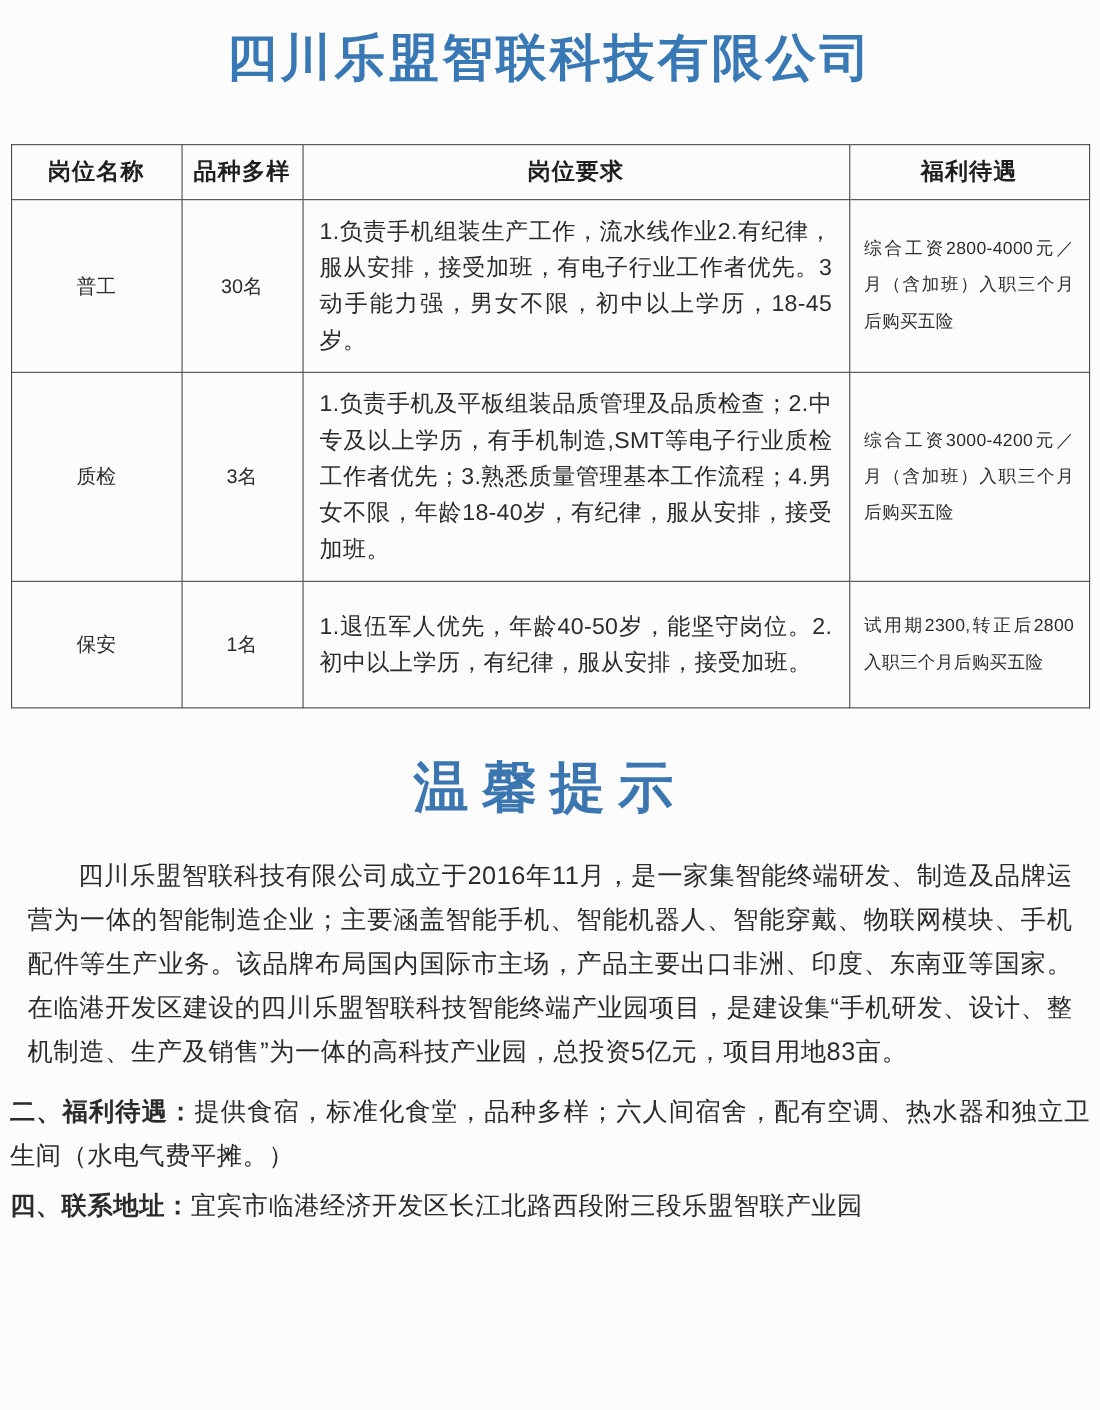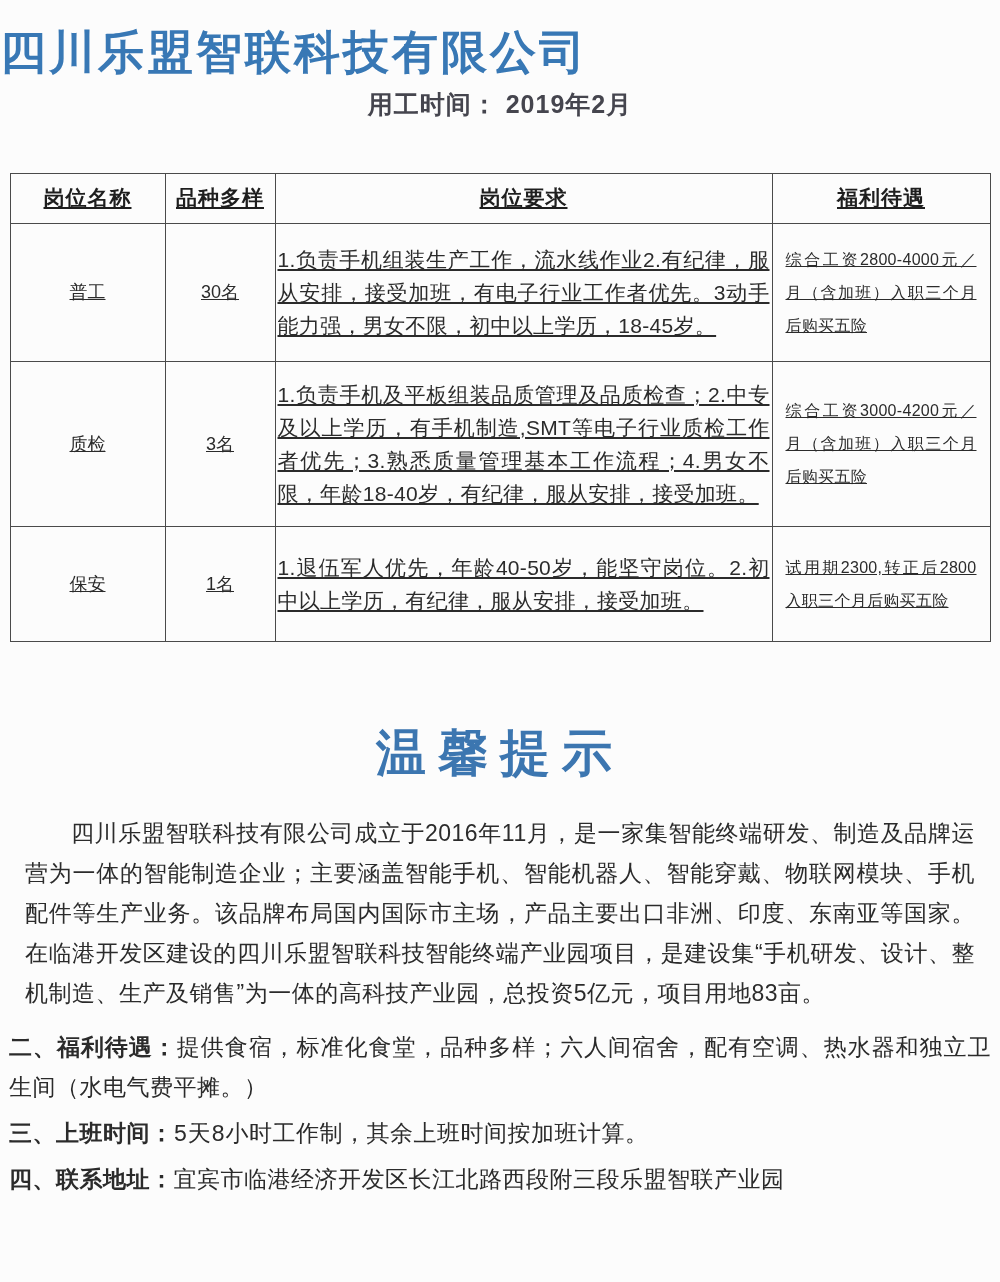--- a/index.html
+++ b/index.html
@@ -20,20 +20,21 @@
   .page{
     position:relative;
     width:1000px;
     height:1282px;
     overflow:hidden;
     background:#fcfcfc;
   }
   .company-title{
     margin:0;
     padding-top:26px;
+    text-align:center;
     font-size:46px;
     line-height:1.15;
     font-weight:bold;
     letter-spacing:3px;
     color:var(--title_blue);
   }
   .subtitle{
     margin-top:9px;
     text-align:center;
     font-size:25px;
@@ -43,53 +44,52 @@
   }
   table.jobs{
     width:980px;
     margin:52px auto 0 auto;
     border-collapse:collapse;
     table-layout:fixed;
   }
   table.jobs th, table.jobs td{
     border:1px solid var(--border_gray);
     vertical-align:middle;
-    text-decoration:underline;
   }
   table.jobs th{
     height:50px;
     font-size:21px;
     font-weight:bold;
     color:#1e1e1e;
     text-align:center;
     letter-spacing:1px;
   }
   td.cell-center{
     text-align:center;
     font-size:18px;
   }
   td.cell-req{
     font-size:21px;
     line-height:33px;
-    padding:12px 2px;
+    padding:12px 15px;
     text-align:justify;
     letter-spacing:0.3px;
   }
   td.cell-ben{
     font-size:16px;
     line-height:33px;
     padding:12px 13px;
     text-align:justify;
     letter-spacing:0.3px;
   }
   tr.row-1 td{height:138px;}
   tr.row-2 td{height:165px;}
   tr.row-3 td{height:115px;}
   .notice-title{
-    margin:78px 0 0 0;
+    margin:39px 0 0 0;
     text-align:center;
     font-size:50px;
     font-weight:bold;
     letter-spacing:12px;
     color:var(--notice_blue);
   }
   .sections{
     margin:26px 9px 0 9px;
     font-size:23px;
     line-height:40px;
@@ -111,21 +111,20 @@
     text-align:justify;
   }
 </style>
 </head>
 <body>
 
 <div class="page">
 
   <h1 class="company-title">四川乐盟智联科技有限公司</h1>
 
-  <div class="subtitle">用工时间： 2019年2月</div>
 
   <table class="jobs">
     <colgroup>
       <col style="width:155px">
       <col style="width:110px">
       <col style="width:497px">
       <col style="width:218px">
     </colgroup>
     <thead>
       <tr>
@@ -160,22 +159,19 @@
   <h2 class="notice-title">温馨提示</h2>
 
   <div class="sections">
 
     <p class="intro">四川乐盟智联科技有限公司成立于2016年11月，是一家集智能终端研发、制造及品牌运营为一体的智能制造企业；主要涵盖智能手机、智能机器人、智能穿戴、物联网模块、手机配件等生产业务。该品牌布局国内国际市主场，产品主要出口非洲、印度、东南亚等国家。在临港开发区建设的四川乐盟智联科技智能终端产业园项目，是建设集“手机研发、设计、整机制造、生产及销售”为一体的高科技产业园，总投资5亿元，项目用地83亩。</p>
 
     <div class="sec">
       <span class="lbl">二、福利待遇：</span><span>提供食宿，标准化食堂，品种多样；六人间宿舍，配有空调、热水器和独立卫生间（水电气费平摊。）</span>
     </div>
 
-    <div class="sec">
-      <span class="lbl">三、上班时间：</span><span>5天8小时工作制，其余上班时间按加班计算。</span>
-    </div>
 
     <div class="sec">
       <span class="lbl">四、联系地址：</span><span>宜宾市临港经济开发区长江北路西段附三段乐盟智联产业园</span>
     </div>
 
   </div>
 </div>
 
 </body></html>

